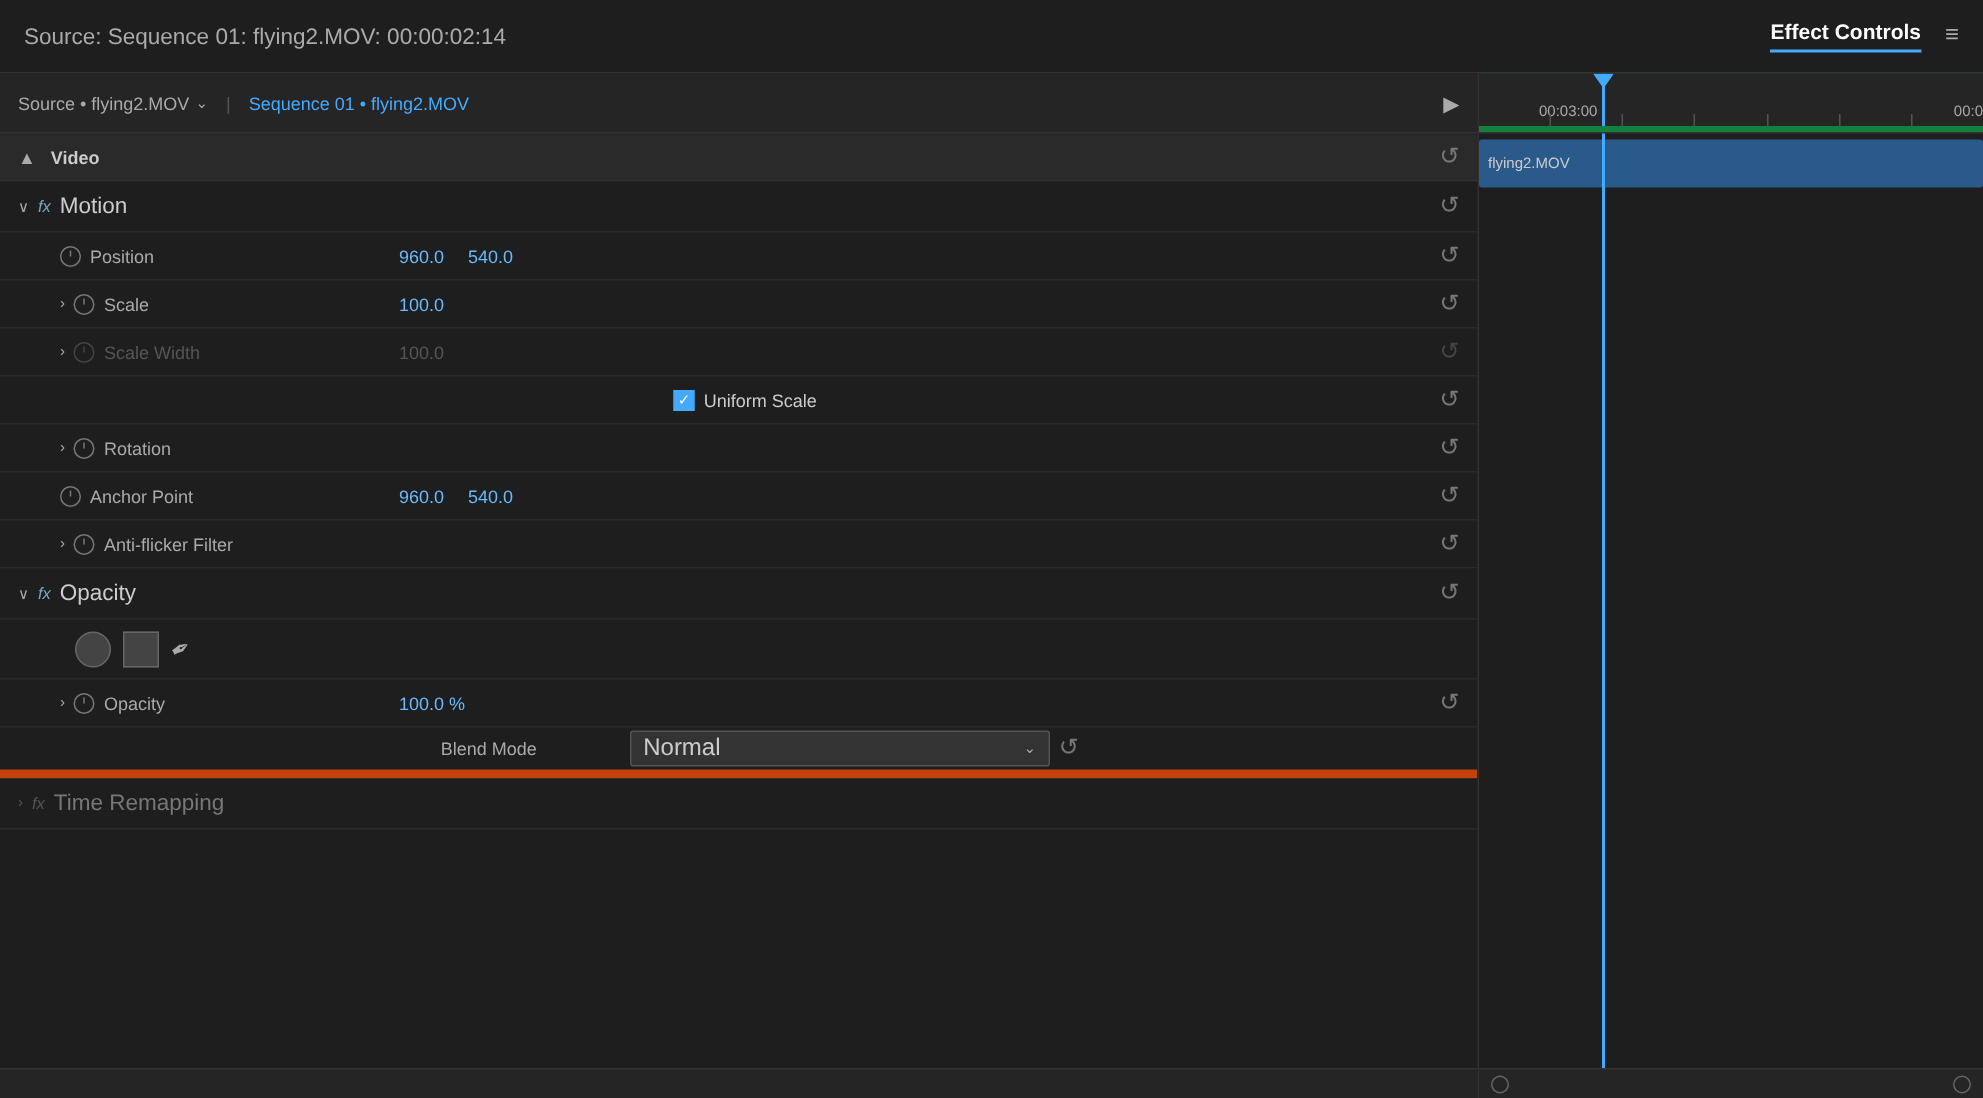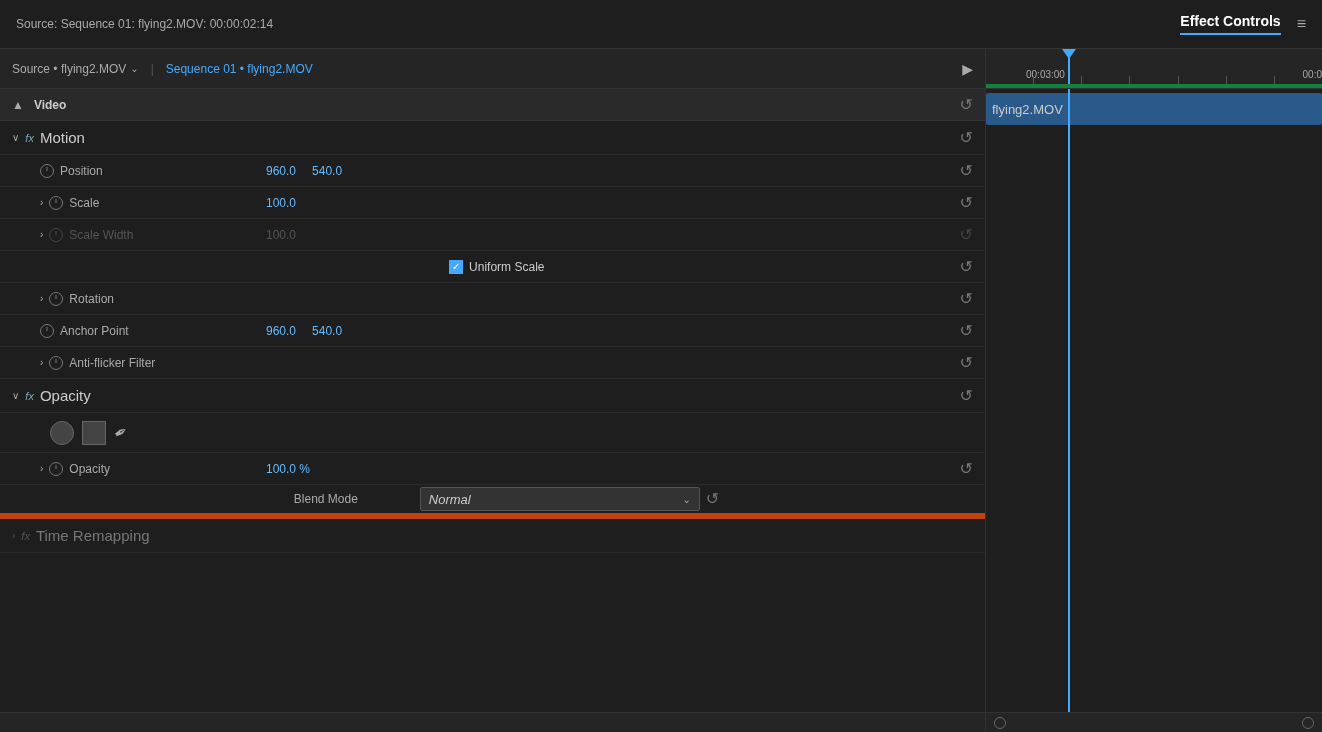--- a/index.html
+++ b/index.html
@@ -17,21 +17,21 @@
     .top-header {
       display: flex;
       align-items: center;
       background: #1e1e1e;
       border-bottom: 1px solid #333;
       height: 49px;
       padding: 0 16px;
     }
     .source-label {
       color: #aaa;
-      font-size: 12px;
+      font-size: 15px;
       flex: 0 0 auto;
     }
     .tab-area {
       display: flex;
       align-items: center;
       margin-left: auto;
       gap: 16px;
     }
     .tab-active {
       color: #fff;
@@ -305,22 +305,21 @@
       border: 1px solid #555;
       border-radius: 2px;
       display: flex;
       align-items: center;
       justify-content: space-between;
       padding: 0 8px;
       cursor: pointer;
     }
     .blend-value {
       color: #ccc;
-      font-size: 13px;
-      font-style: italic;
+      font-size: 16px;
     }
     .dropdown-arrow {
       color: #aaa;
       font-size: 10px;
     }
     .blend-row-right {
       flex: 0 0 auto;
     }
 
     
@@ -402,21 +401,21 @@
       height: 32px;
       background: #2a5a8a;
       border-radius: 2px;
       display: flex;
       align-items: center;
       padding: 0 6px;
       overflow: hidden;
     }
     .clip-label {
       color: #ccc;
-      font-size: 13px;
+      font-size: 10px;
       white-space: nowrap;
     }
     .playhead-line {
       position: absolute;
       top: 0;
       bottom: 0;
       width: 2px;
       background: #4af;
       left: 50%;
     }

